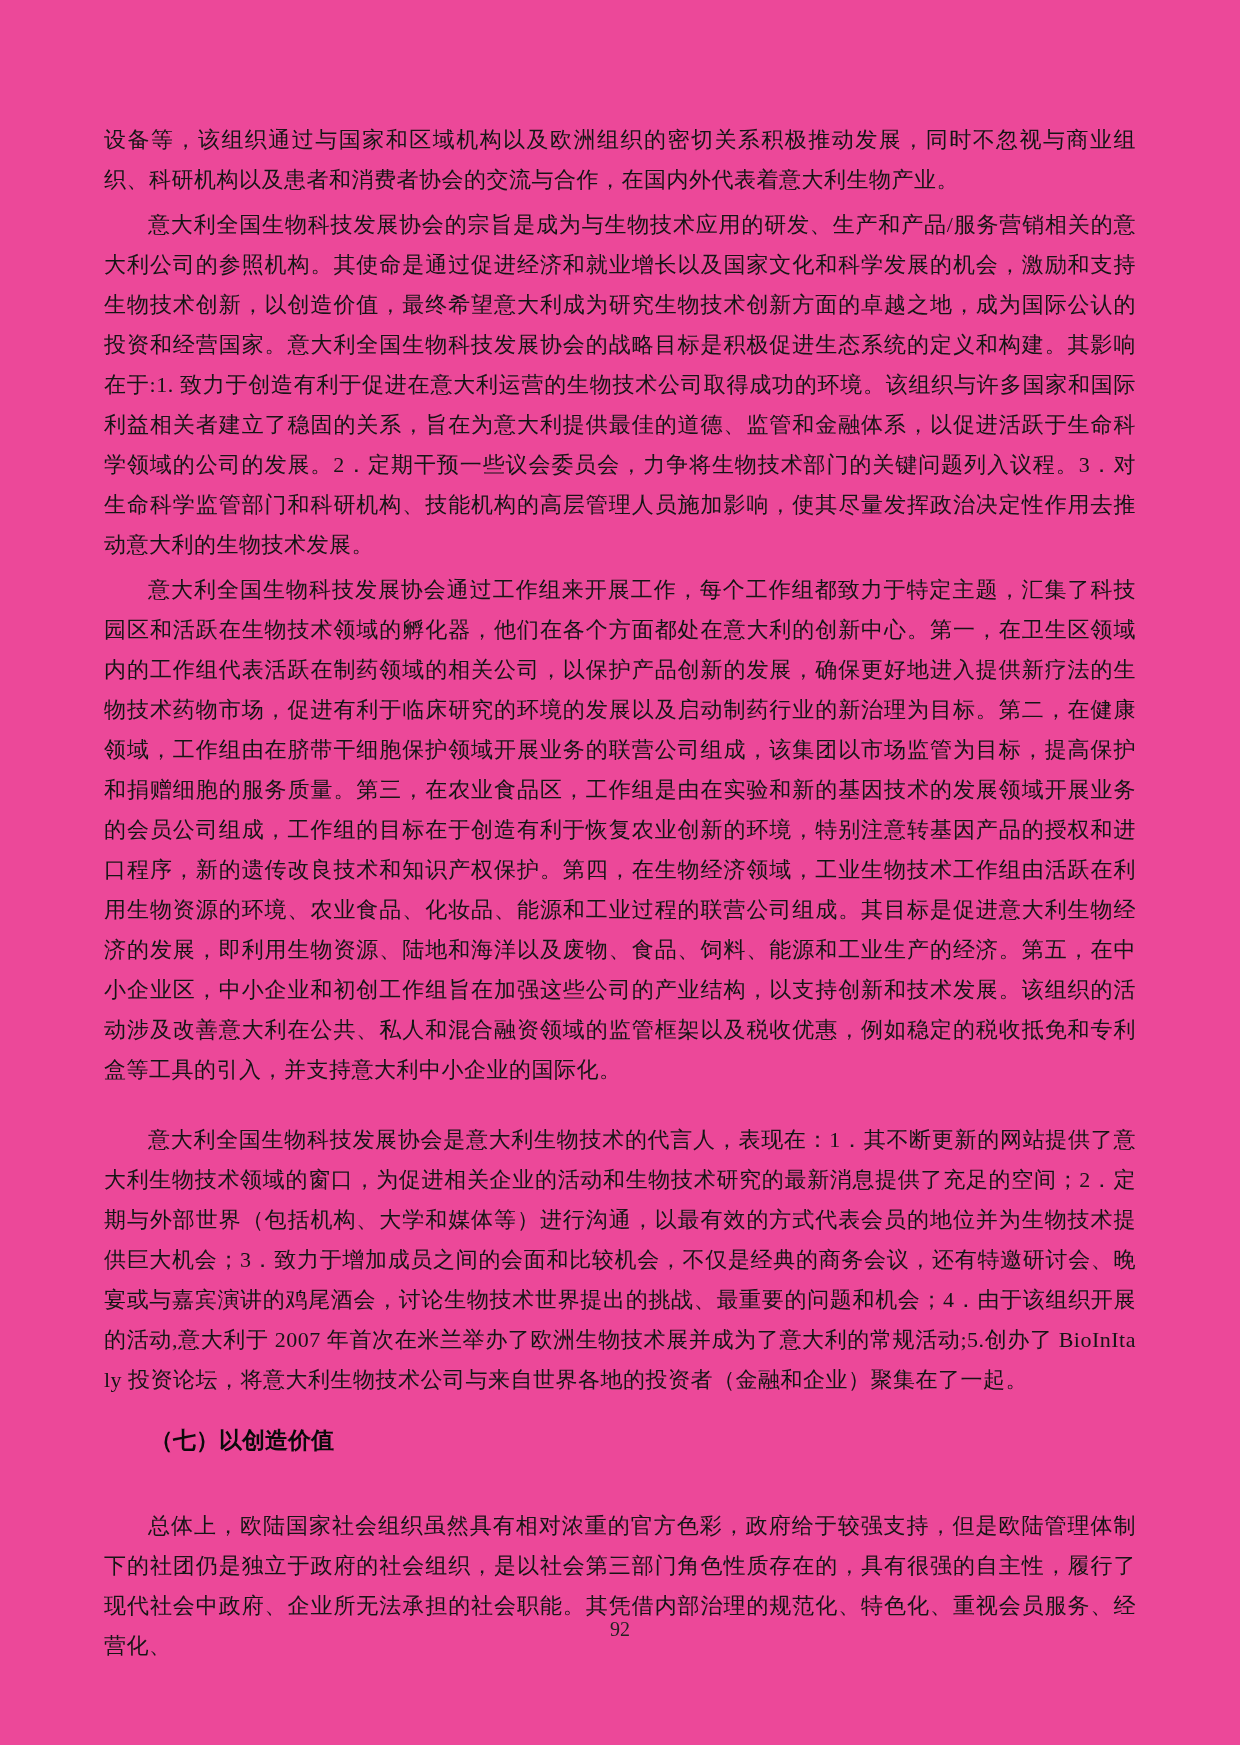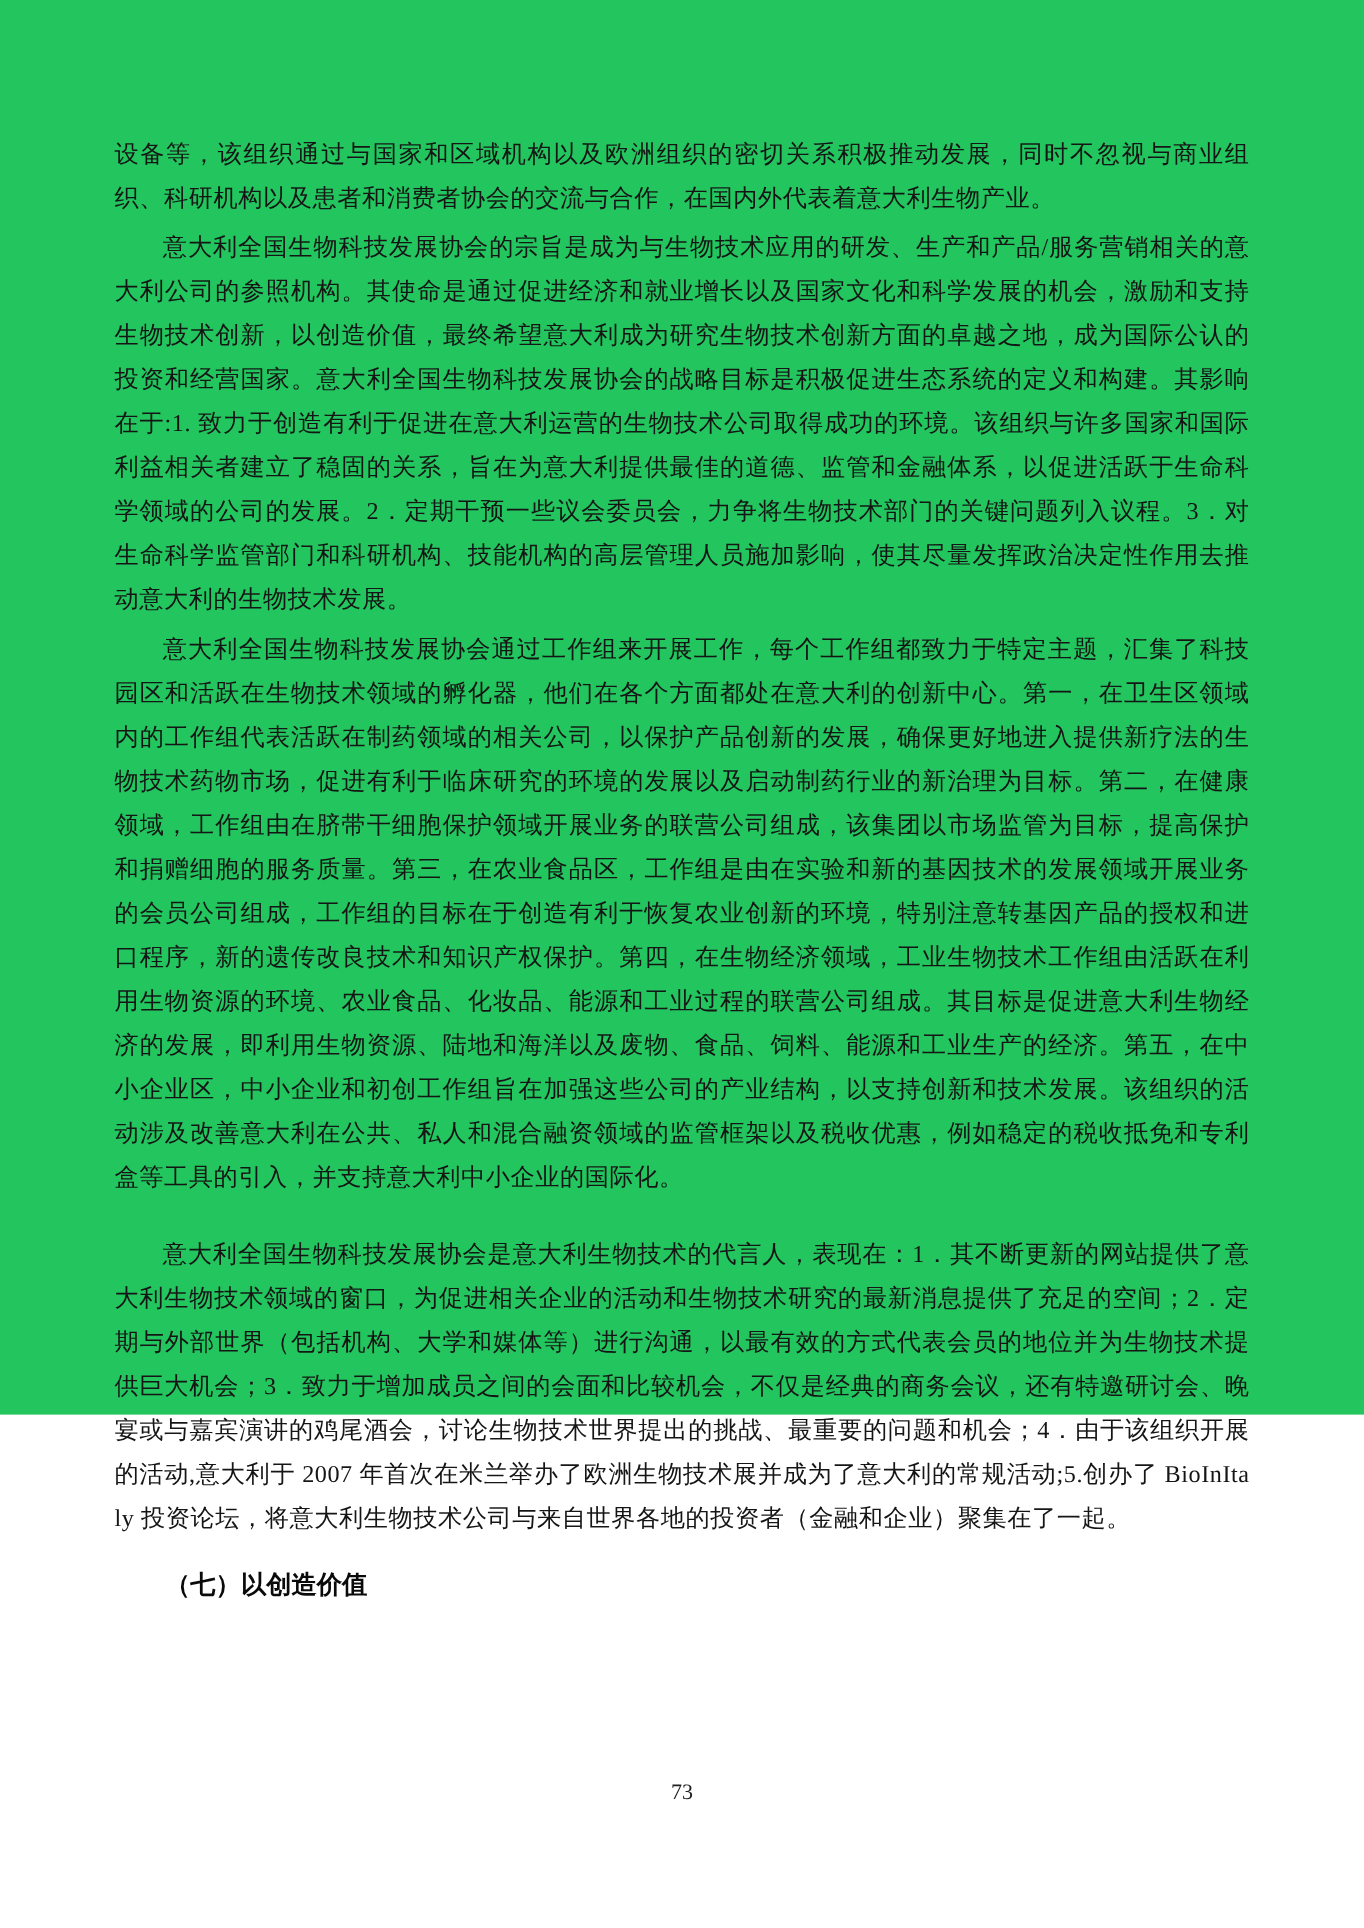--- a/index.html
+++ b/index.html
@@ -11,23 +11,23 @@
     width: 1240px;
     height: 1753px;
     position: relative;
     overflow: hidden;
     font-family: "Liberation Serif", serif;
     color: #151515;
   }
   .page {
     box-sizing: border-box;
     width: 1240px;
-    height: 1286px;
+    height: 1745px;
     padding: 120px 104px 0 104px;
-    background: #22c55e;
+    background: #ec4899;
   }
   .body-text {
     margin: 0;
     font-family: "Liberation Serif", serif;
     font-size: 22px;
     line-height: 40px;
     text-align: justify;
     text-justify: inter-character;
     text-indent: 2em;
     letter-spacing: 0.5px;
@@ -73,16 +73,17 @@
   <p class="body-text no-indent">设备等，该组织通过与国家和区域机构以及欧洲组织的密切关系积极推动发展，同时不忽视与商业组织、科研机构以及患者和消费者协会的交流与合作，在国内外代表着意大利生物产业。</p>
 
   <p class="body-text gap-small">意大利全国生物科技发展协会的宗旨是成为与生物技术应用的研发、生产和产品/服务营销相关的意大利公司的参照机构。其使命是通过促进经济和就业增长以及国家文化和科学发展的机会，激励和支持生物技术创新，以创造价值，最终希望意大利成为研究生物技术创新方面的卓越之地，成为国际公认的投资和经营国家。意大利全国生物科技发展协会的战略目标是积极促进生态系统的定义和构建。其影响在于:1. 致力于创造有利于促进在意大利运营的生物技术公司取得成功的环境。该组织与许多国家和国际利益相关者建立了稳固的关系，旨在为意大利提供最佳的道德、监管和金融体系，以促进活跃于生命科学领域的公司的发展。2．定期干预一些议会委员会，力争将生物技术部门的关键问题列入议程。3．对生命科学监管部门和科研机构、技能机构的高层管理人员施加影响，使其尽量发挥政治决定性作用去推动意大利的生物技术发展。</p>
 
   <p class="body-text gap-small">意大利全国生物科技发展协会通过工作组来开展工作，每个工作组都致力于特定主题，汇集了科技园区和活跃在生物技术领域的孵化器，他们在各个方面都处在意大利的创新中心。第一，在卫生区领域内的工作组代表活跃在制药领域的相关公司，以保护产品创新的发展，确保更好地进入提供新疗法的生物技术药物市场，促进有利于临床研究的环境的发展以及启动制药行业的新治理为目标。第二，在健康领域，工作组由在脐带干细胞保护领域开展业务的联营公司组成，该集团以市场监管为目标，提高保护和捐赠细胞的服务质量。第三，在农业食品区，工作组是由在实验和新的基因技术的发展领域开展业务的会员公司组成，工作组的目标在于创造有利于恢复农业创新的环境，特别注意转基因产品的授权和进口程序，新的遗传改良技术和知识产权保护。第四，在生物经济领域，工业生物技术工作组由活跃在利用生物资源的环境、农业食品、化妆品、能源和工业过程的联营公司组成。其目标是促进意大利生物经济的发展，即利用生物资源、陆地和海洋以及废物、食品、饲料、能源和工业生产的经济。第五，在中小企业区，中小企业和初创工作组旨在加强这些公司的产业结构，以支持创新和技术发展。该组织的活动涉及改善意大利在公共、私人和混合融资领域的监管框架以及税收优惠，例如稳定的税收抵免和专利盒等工具的引入，并支持意大利中小企业的国际化。</p>
 
   <p class="body-text gap-medium">意大利全国生物科技发展协会是意大利生物技术的代言人，表现在：1．其不断更新的网站提供了意大利生物技术领域的窗口，为促进相关企业的活动和生物技术研究的最新消息提供了充足的空间；2．定期与外部世界（包括机构、大学和媒体等）进行沟通，以最有效的方式代表会员的地位并为生物技术提供巨大机会；3．致力于增加成员之间的会面和比较机会，不仅是经典的商务会议，还有特邀研讨会、晚宴或与嘉宾演讲的鸡尾酒会，讨论生物技术世界提出的挑战、最重要的问题和机会；4．由于该组织开展的活动,意大利于 2007 年首次在米兰举办了欧洲生物技术展并成为了意大利的常规活动;5.创办了 BioInItaly 投资论坛，将意大利生物技术公司与来自世界各地的投资者（金融和企业）聚集在了一起。</p>
 
   <h3 class="section-heading">（七）以创造价值</h3>
 
+  <p class="body-text after-heading">总体上，欧陆国家社会组织虽然具有相对浓重的官方色彩，政府给于较强支持，但是欧陆管理体制下的社团仍是独立于政府的社会组织，是以社会第三部门角色性质存在的，具有很强的自主性，履行了现代社会中政府、企业所无法承担的社会职能。其凭借内部治理的规范化、特色化、重视会员服务、经营化、</p>
 
 </div>
 
-<div class="page-footer">73</div>
+<div class="page-footer">92</div>
 
 </body></html>

